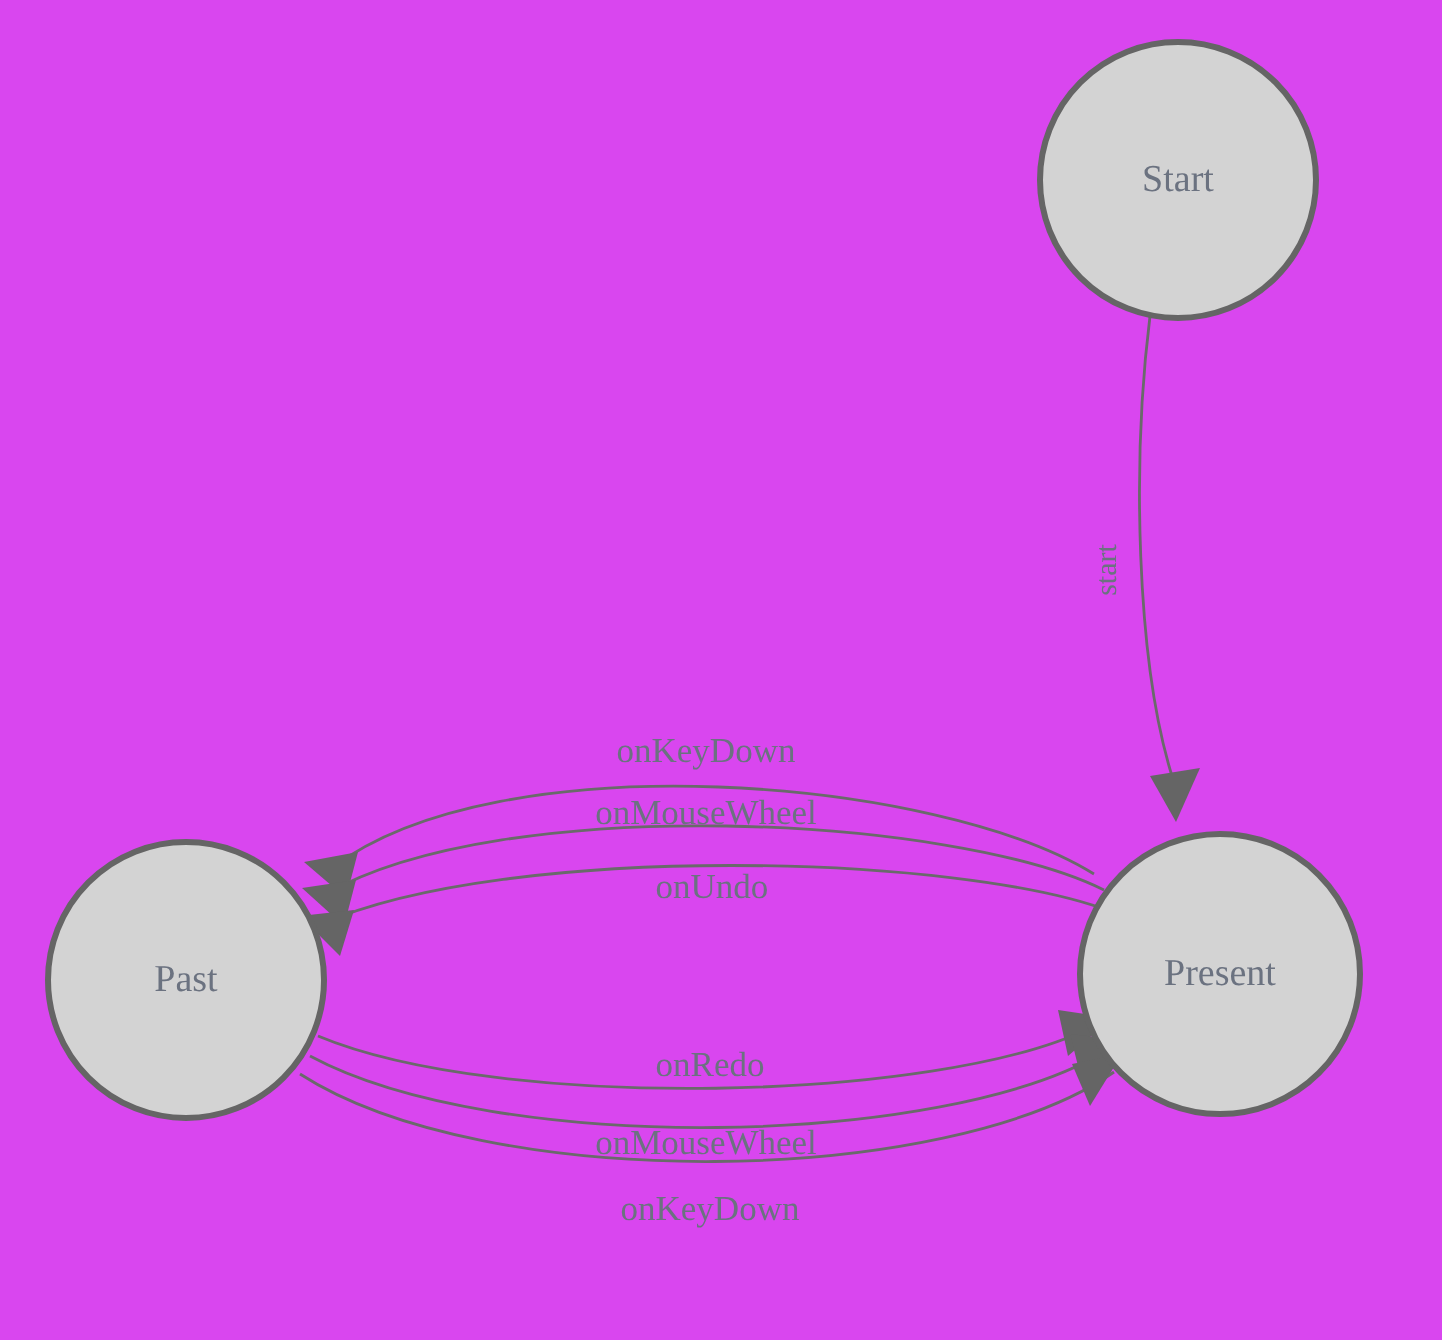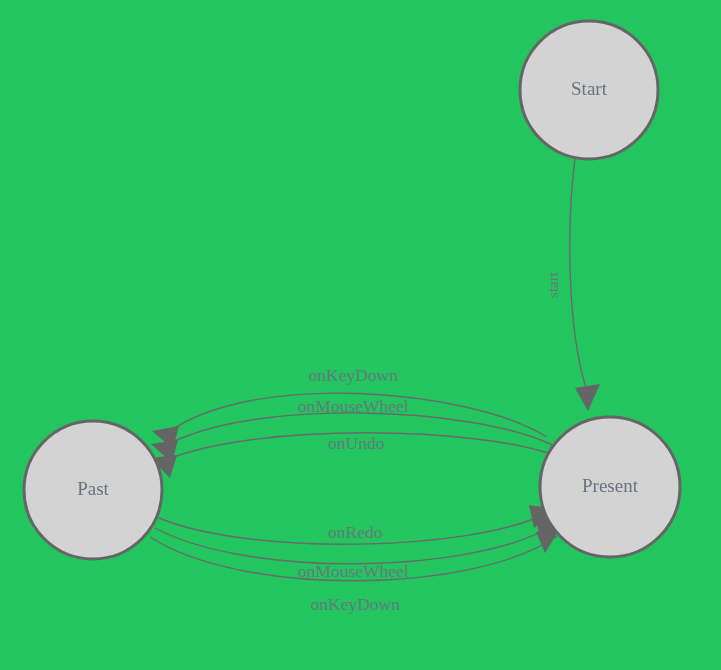--- a/index.html
+++ b/index.html
@@ -11,21 +11,21 @@
   body {
     width: 721px;
     height: 670px;
     overflow: hidden;
     font-family: "Liberation Serif", "DejaVu Serif", serif;
   }
   #diagram-root {
     position: relative;
     width: 721px;
     height: 670px;
-    background: #22c55e;
+    background: #d946ef;
   }
   svg#graph {
     display: block;
     width: 721px;
     height: 670px;
   }
   .node-circle {
     fill: #d3d3d3;
     stroke: #656565;
     stroke-width: 3;

